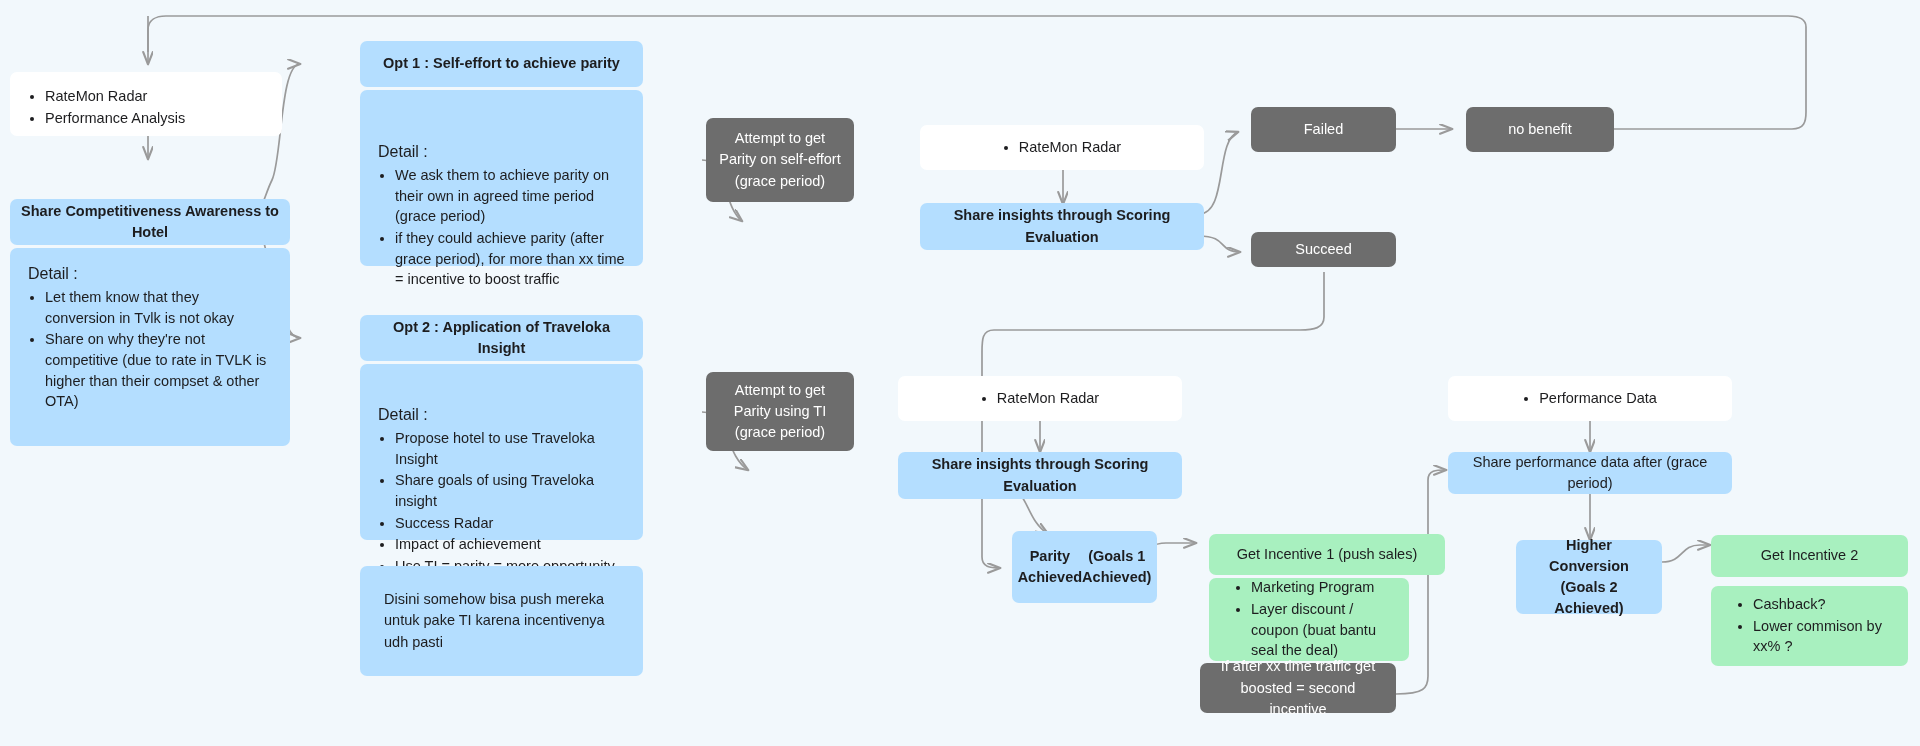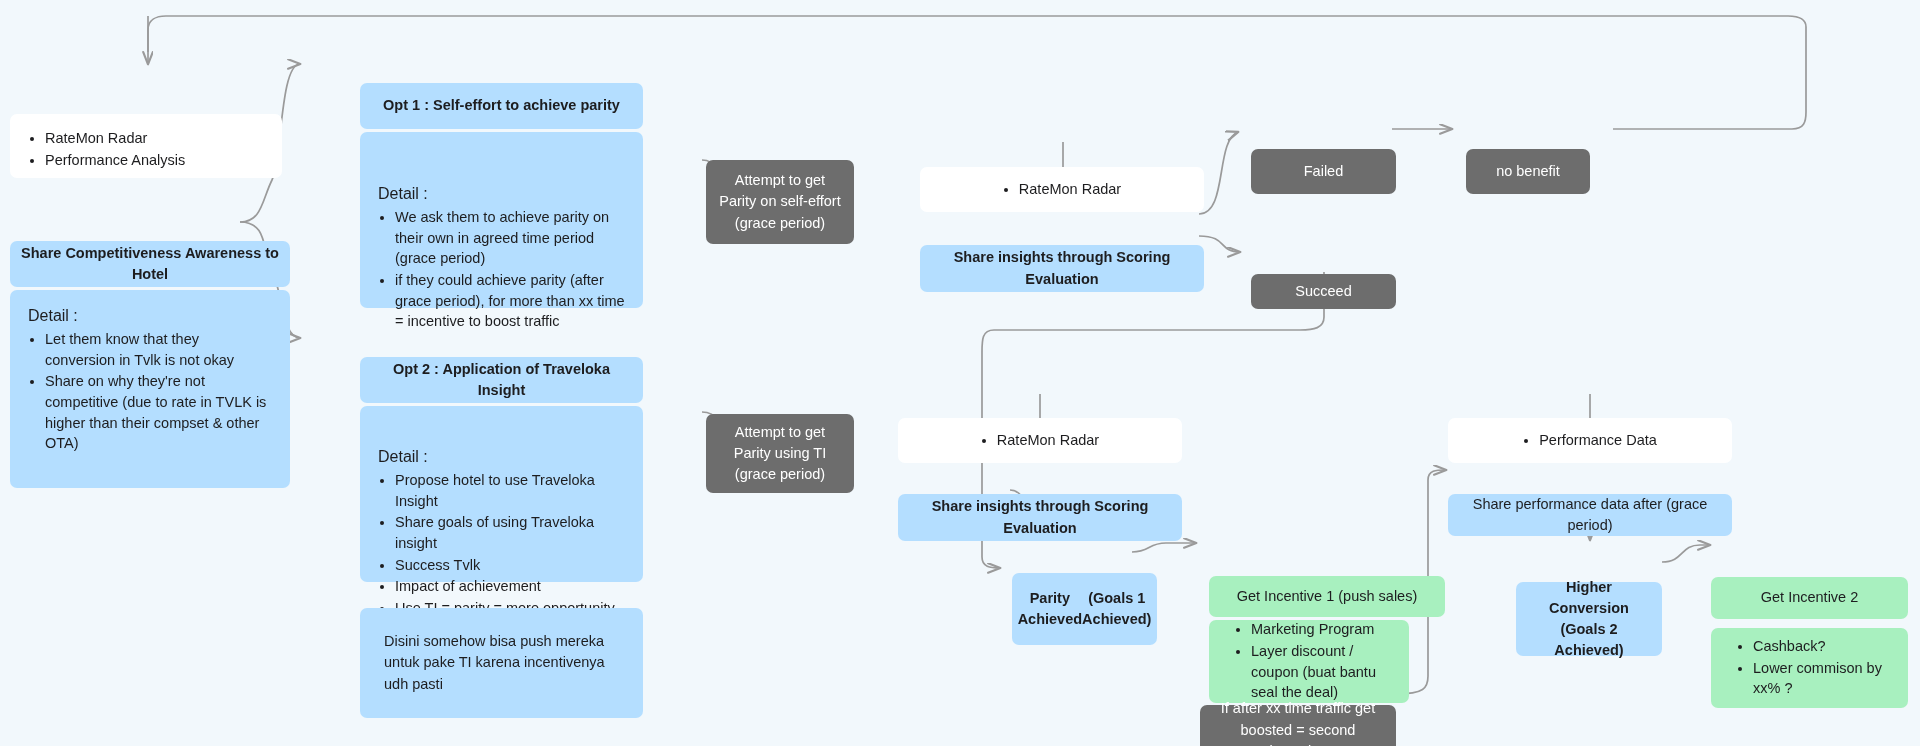--- a/index.html
+++ b/index.html
@@ -29,21 +29,20 @@
     border-radius: 7px;
     display: flex;
     align-items: center;
     justify-content: center;
     text-align: center;
     font-size: 14.5px;
     line-height: 1.45;
     color: #1d1d1f;
     padding: 6px 10px;
     z-index: 2;
-    margin-top: 42px;
   }
   .node.white   { background: #ffffff; }
   .node.blue    { background: #b4deff; }
   .node.green   { background: #a8f0bf; }
   .node.gray    { background: #6d6d6d; color: #ffffff; }
   .node.bold    { font-weight: bold; }
   .node.listbox {
     display: block;
     text-align: left;
     padding: 14px 18px;
@@ -174,21 +173,21 @@
   <div class="node blue bold" style="left:360px; top:315px; width:283px; height:46px;">
     <span>Opt 2 : Application of Traveloka Insight</span>
   </div>
 
   <div class="node blue listbox" style="left:360px; top:364px; width:283px; height:176px;">
     <div style="padding-top:25px;">
       <span class="detail-label">Detail :</span>
       <ul>
         <li>Propose hotel to use Traveloka Insight</li>
         <li>Share goals of using Traveloka insight</li>
-        <li>Success Tvlk</li>
+        <li>Success Radar</li>
         <li>Impact of achievement</li>
         <li>Use TI = parity = more opportunity to get incentive</li>
       </ul>
     </div>
   </div>
 
   <div class="node blue plaintext" style="left:360px; top:566px; width:283px; height:110px;">
     <span>Disini somehow bisa push mereka untuk pake TI karena incentivenya udh pasti</span>
   </div>
 
@@ -209,21 +208,21 @@
   </div>
 
   <div class="node blue bold" style="left:920px; top:203px; width:284px; height:47px;">
     <span>Share insights through Scoring Evaluation</span>
   </div>
 
   <div class="node gray" style="left:1251px; top:107px; width:145px; height:45px;">
     <span>Failed</span>
   </div>
 
-  <div class="node gray" style="left:1466px; top:107px; width:124px; height:45px;justify-content:center;">
+  <div class="node gray" style="left:1466px; top:107px; width:148px; height:45px;justify-content:center;">
     <span>no benefit</span>
   </div>
 
   <div class="node gray" style="left:1251px; top:232px; width:145px; height:35px;">
     <span>Succeed</span>
   </div>
 
   <div class="node white listbox" style="left:898px; top:376px; width:284px; height:45px;">
     <div class="bullets-center">
       <ul>

